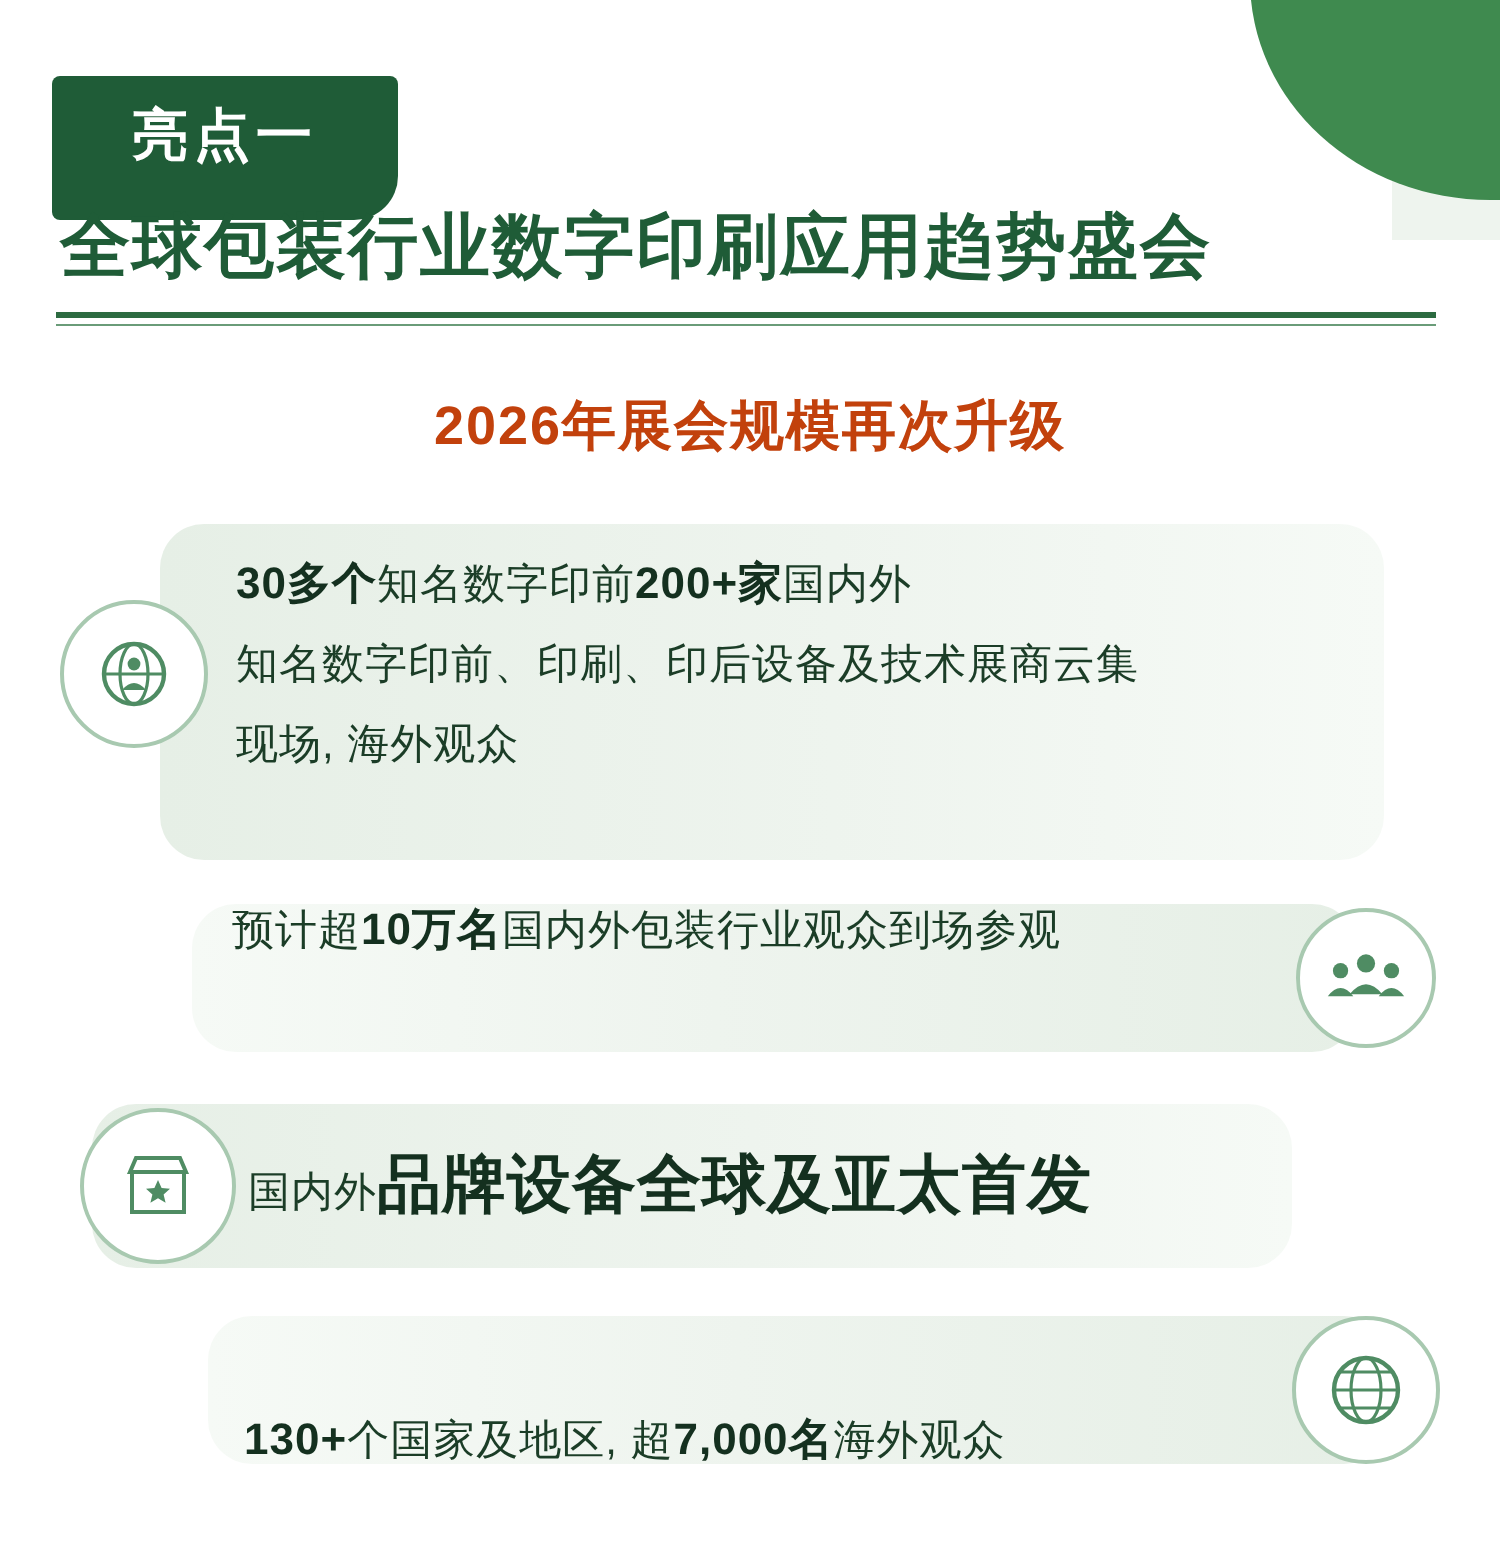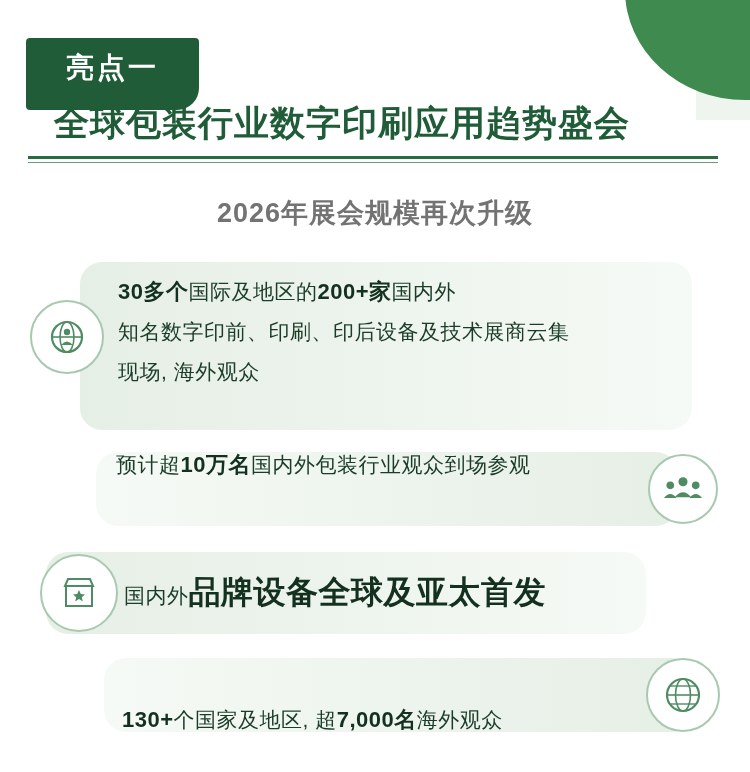--- a/index.html
+++ b/index.html
@@ -66,41 +66,40 @@
   .main-title {
     position: absolute;
     left: 30px;
     top: 100px;
     width: 690px;
     color: #1f5c37;
     font-size: 35px;
     font-weight: bold;
     letter-spacing: 1px;
     white-space: nowrap;
-    margin-left: 24px;
   }
 
   
   .rule {
     position: absolute;
     left: 28px;
     width: 690px;
     background: #2c6b41;
   }
   .rule-thick { top: 156px; height: 3px; }
   .rule-thin  { top: 162px; height: 1px; background: #6a9c79; }
 
   
   .subtitle {
     position: absolute;
     left: 0;
     top: 195px;
     width: 750px;
     text-align: center;
-    color: #737373;
+    color: #c2410c;
     font-size: 27px;
     font-weight: bold;
     letter-spacing: 1px;
   }
 
   
   .card {
     position: absolute;
     background: linear-gradient(90deg, #e6efe6 0%, #eef4ee 55%, #f6faf6 100%);
     border-radius: 22px;
@@ -201,21 +200,21 @@
     <svg width="40" height="40" viewBox="0 0 40 40">
       <circle cx="20" cy="20" r="15" fill="none" stroke="#4f8c63" stroke-width="2.2"></circle>
       <ellipse cx="20" cy="20" rx="7" ry="15" fill="none" stroke="#4f8c63" stroke-width="1.6"></ellipse>
       <line x1="5" y1="20" x2="35" y2="20" stroke="#4f8c63" stroke-width="1.6"></line>
       <circle cx="20" cy="15" r="3.2" fill="#4f8c63"></circle>
       <path d="M14 28 q6 -7 12 0 z" fill="#4f8c63"></path>
     </svg>
   </div>
   <div class="txt t1">
     <div class="line">
-      <span class="big">30多个</span><span>国际及地区的</span><span class="big">200+家</span><span>国内外</span>
+      <span class="big">30多个</span><span>知名数字印前</span><span class="big">200+家</span><span>国内外</span>
     </div>
     <div class="line">知名数字印前、印刷、印后设备及技术展商云集</div>
     <div class="line">现场, 海外观众</div>
   </div>
 
   <div class="card card2 rev"></div>
   <div class="icon-circle ic2">
     <svg width="40" height="34" viewBox="0 0 44 34">
       <circle cx="22" cy="9" r="5" fill="#4f8c63"></circle>
       <path d="M13 26 q9 -11 18 0 z" fill="#4f8c63"></path>

